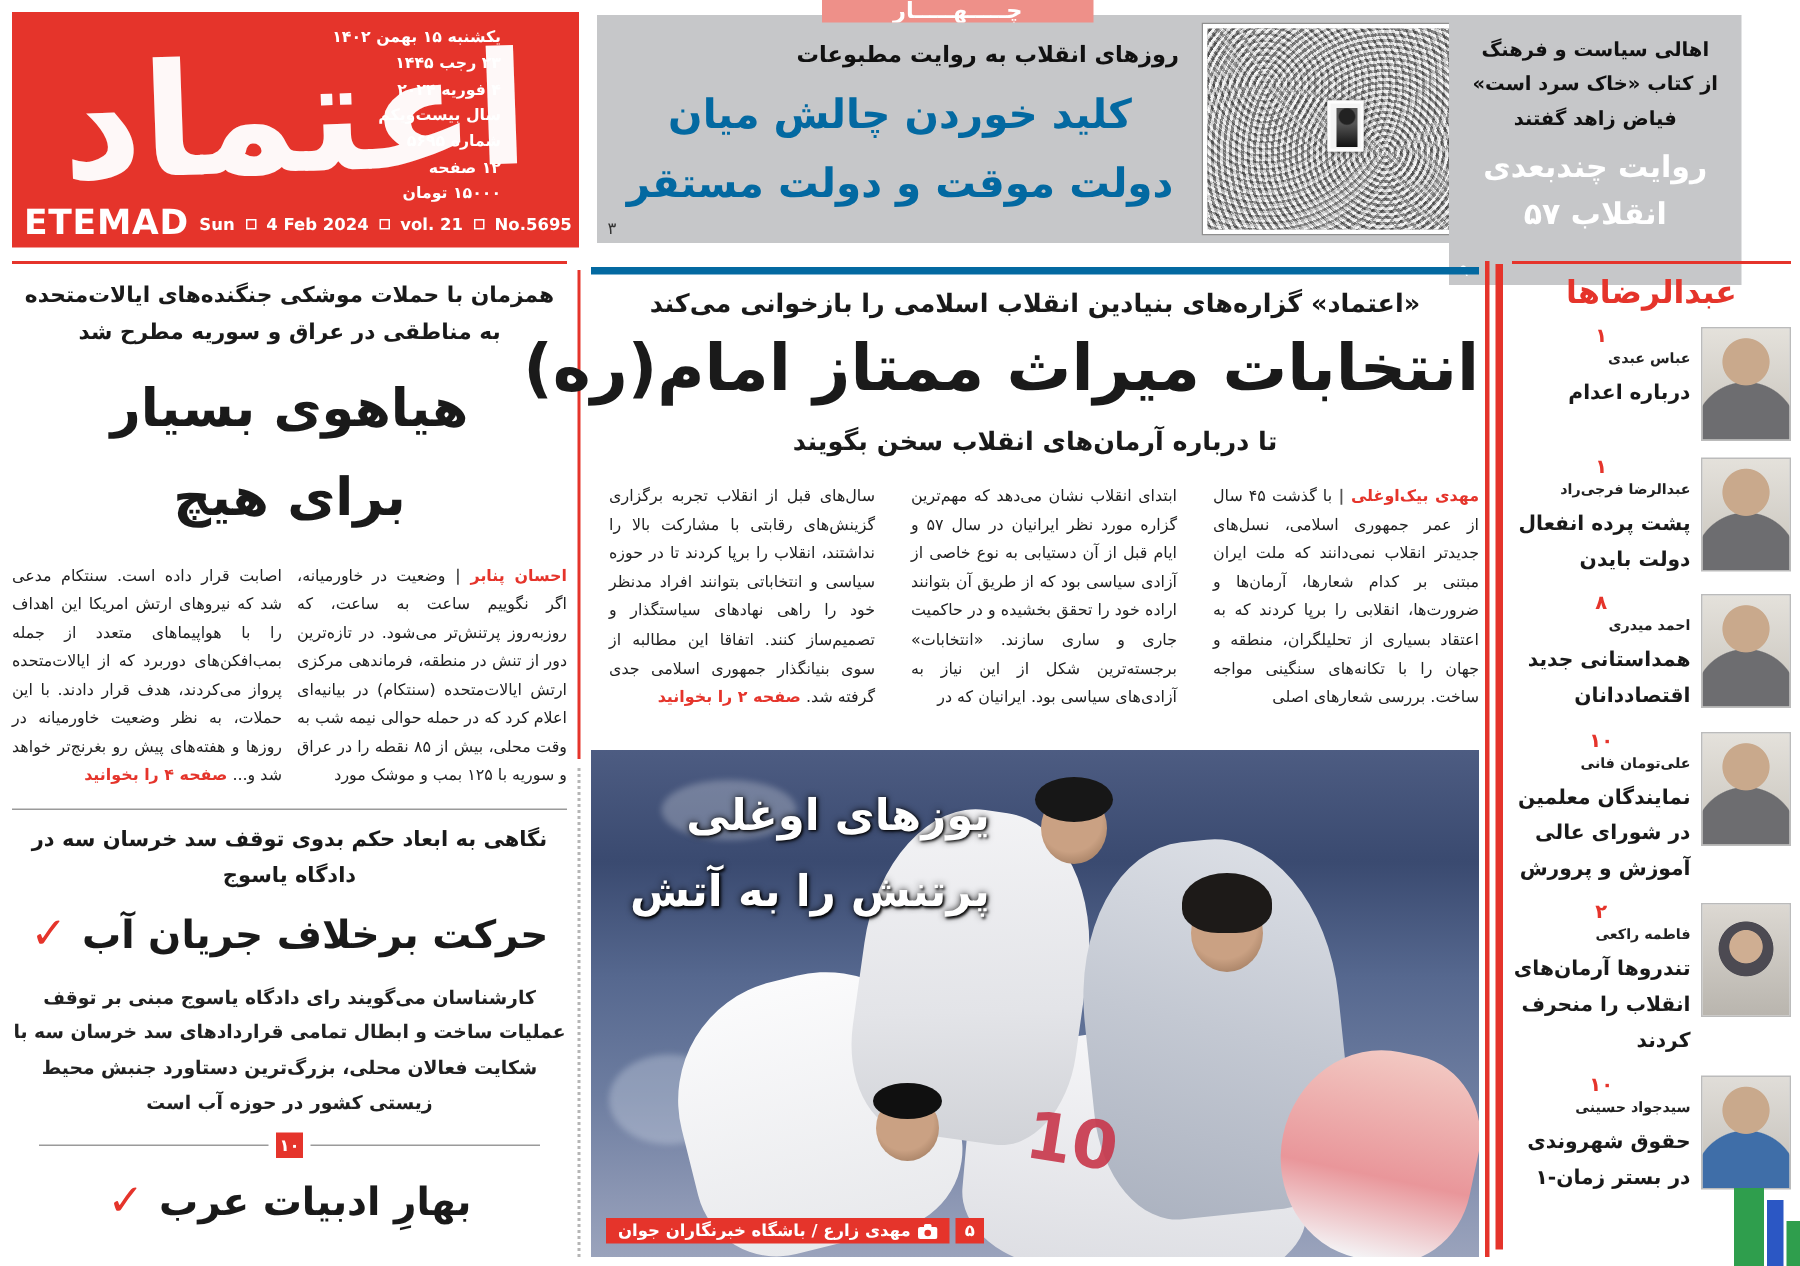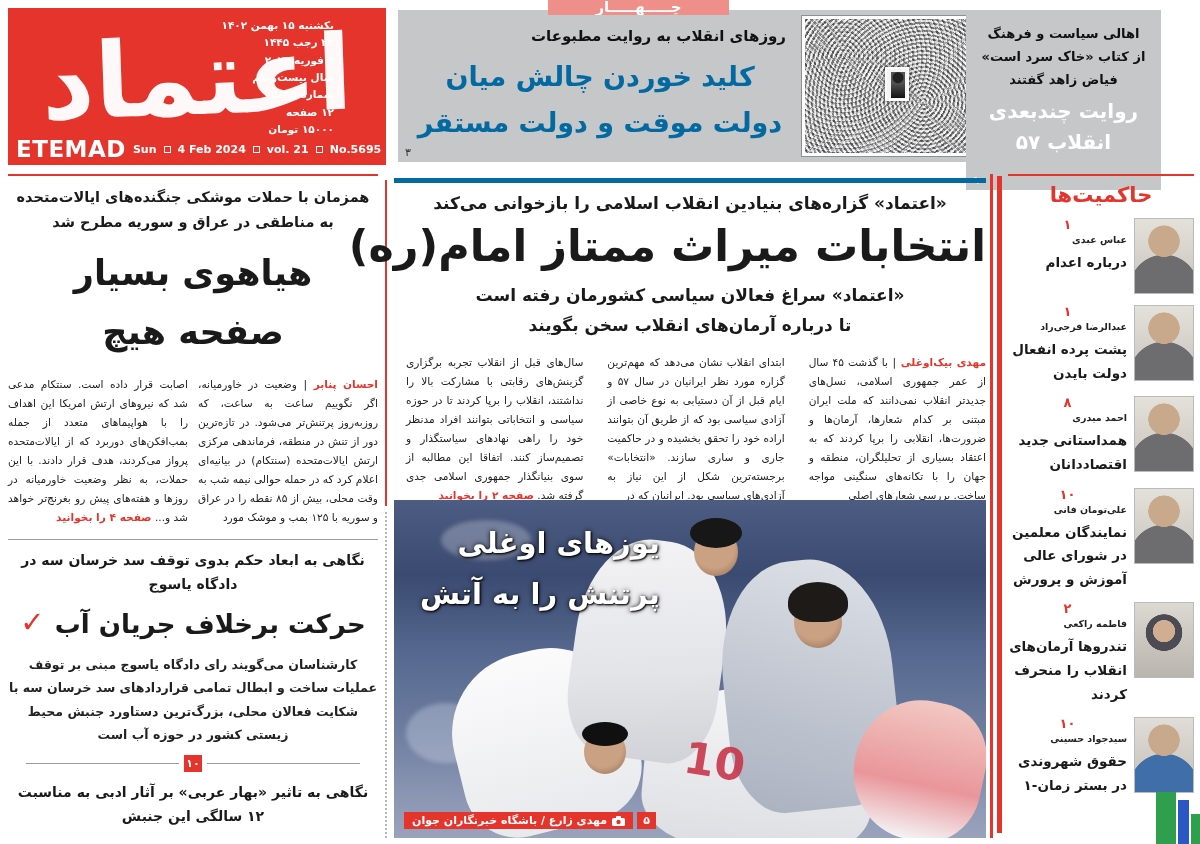--- a/index.html
+++ b/index.html
@@ -208,21 +208,21 @@
   </div>
 
   <div class="vline-left-red"></div>
   <div class="vline-left-dot"></div>
   <div class="vline-right"></div>
 
   <div class="leftcol">
     <div class="lc-kicker">همزمان با حملات موشکی جنگنده‌های ایالات‌متحده به مناطقی در عراق و سوریه مطرح شد</div>
     <div class="lc-headline">
       <div>هیاهوی بسیار</div>
-      <div>صفحه هیچ</div>
+      <div>برای هیچ</div>
     </div>
     <div class="lc-body">
       <div><span class="byline">احسان پنابر</span><span>وضعیت در خاورمیانه، اگر نگوییم ساعت به ساعت، که روزبه‌روز پرتنش‌تر می‌شود. در تازه‌ترین دور از تنش در منطقه، فرماندهی مرکزی ارتش ایالات‌متحده (سنتکام) در بیانیه‌ای اعلام کرد که در حمله حوالی نیمه شب به وقت محلی، بیش از ۸۵ نقطه را در عراق و سوریه با ۱۲۵ بمب و موشک مورد</span></div>
       <div><span>اصابت قرار داده است. سنتکام مدعی شد که نیروهای ارتش امریکا این اهداف را با هواپیماهای متعدد از جمله بمب‌افکن‌های دوربرد که از ایالات‌متحده پرواز می‌کردند، هدف قرار دادند. با این حملات، به نظر وضعیت خاورمیانه در روزها و هفته‌های پیش رو بغرنج‌تر خواهد شد و...</span> <span class="redlink">صفحه ۴ را بخوانید</span></div>
     </div>
     <hr class="lc-rule">
 
     <div class="sec">
       <div class="sec-kicker">نگاهی به ابعاد حکم بدوی توقف سد خرسان سه در دادگاه یاسوج</div>
       <div class="sec-headline">
@@ -231,35 +231,33 @@
       </div>
       <div class="sec-body">کارشناسان می‌گویند رای دادگاه یاسوج مبنی بر توقف عملیات ساخت و ابطال تمامی قراردادهای سد خرسان سه با شکایت فعالان محلی، بزرگ‌ترین دستاورد جنبش محیط زیستی کشور در حوزه آب است</div>
       <div class="divider">
         <span class="dl"></span>
         <span class="pagebox">۱۰</span>
         <span class="dl"></span>
       </div>
     </div>
 
     <div class="sec">
-      <div class="sec-kicker">نگاهی به تاثیر «بهار عربی» بر آثار ادبی به مناسبت ۱۲ سالگی این جنبش</div>
       <div class="sec-headline">
         <span>بهارِ ادبیات عرب</span>
         <span class="check">✓</span>
       </div>
 
     </div>
 
   </div>
 
   <div class="main">
     <div class="m-kicker">«اعتماد» گزاره‌های بنیادین انقلاب اسلامی را بازخوانی می‌کند</div>
     <div class="m-headline">انتخابات میراث ممتاز امام(ره)</div>
     <div class="m-sub">
-      <div>«اعتماد» سراغ فعالان سیاسی کشورمان رفته است</div>
       <div>تا درباره آرمان‌های انقلاب سخن بگویند</div>
     </div>
     <div class="m-body">
       <div><span class="byline">مهدی بیک‌اوغلی</span><span>با گذشت ۴۵ سال از عمر جمهوری اسلامی، نسل‌های جدیدتر انقلاب نمی‌دانند که ملت ایران مبتنی بر کدام شعارها، آرمان‌ها و ضرورت‌ها، انقلابی را برپا کردند که به اعتقاد بسیاری از تحلیلگران، منطقه و جهان را با تکانه‌های سنگینی مواجه ساخت. بررسی شعارهای اصلی</span></div>
       <div>ابتدای انقلاب نشان می‌دهد که مهم‌ترین گزاره مورد نظر ایرانیان در سال ۵۷ و ایام قبل از آن دستیابی به نوع خاصی از آزادی سیاسی بود که از طریق آن بتوانند اراده خود را تحقق بخشیده و در حاکمیت جاری و ساری سازند. «انتخابات» برجسته‌ترین شکل از این نیاز به آزادی‌های سیاسی بود. ایرانیان که در</div>
       <div><span>سال‌های قبل از انقلاب تجربه برگزاری گزینش‌های رقابتی با مشارکت بالا را نداشتند، انقلاب را برپا کردند تا در حوزه سیاسی و انتخاباتی بتوانند افراد مدنظر خود را راهی نهادهای سیاستگذار و تصمیم‌ساز کنند. اتفاقا این مطالبه از سوی بنیانگذار جمهوری اسلامی جدی گرفته شد.</span> <span class="redlink">صفحه ۲ را بخوانید</span></div>
     </div>
   </div>
 
   <div class="photo">
@@ -288,21 +286,21 @@
             <rect x="4" y="0" width="5" height="3" rx="1" fill="#fff"></rect>
             <circle cx="6.5" cy="6" r="2.2" fill="#e5342b"></circle>
           </svg>
         <span>مهدی زارع / باشگاه خبرنگاران جوان</span>
       </span>
     </div>
   </div>
 
   <div class="sidebar-bar"></div>
   <div class="sidebar">
-    <div class="sb-title">حاکمیت‌ها</div>
+    <div class="sb-title">عبدالرضا‌ها</div>
 
     <div class="sb-item">
       <div class="sb-photo"></div>
       <div class="sb-text">
         <div class="sb-num">۱</div>
         <div class="sb-author">عباس عبدی</div>
         <div class="sb-headline">درباره اعدام</div>
       </div>
     </div>
 

